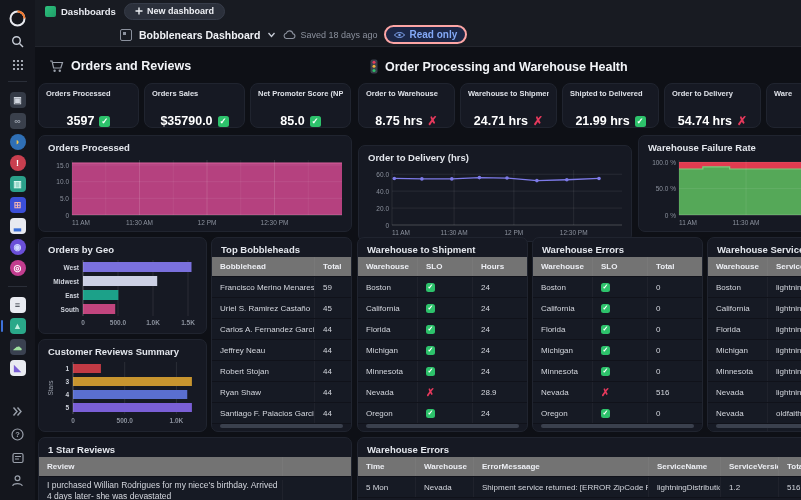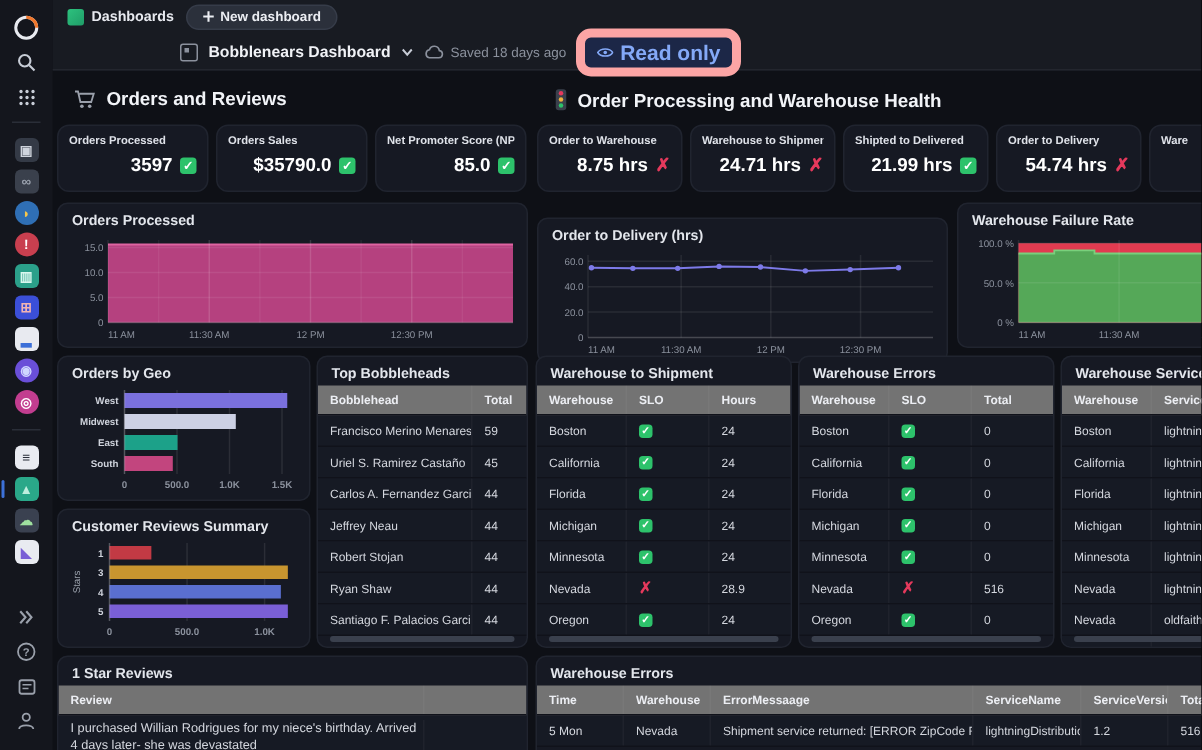--- a/index.html
+++ b/index.html
@@ -16,32 +16,32 @@
   .topbar{position:absolute;left:35px;top:0;right:0;height:47px;background:#181b22;border-bottom:1px solid #23262e;z-index:4}
   .tb-row1{height:23px;display:flex;align-items:center;padding-left:10px;gap:8px}
   .tb-row2{height:23px;display:flex;align-items:center;padding-left:10px;gap:7px}
   .dash-label{display:flex;align-items:center;gap:5px;font-size:9.5px;font-weight:700;color:#e8eaf0}
   .dash-app-ic{width:11px;height:11px;border-radius:2px;background:linear-gradient(135deg,#2dc27e,#1f9d68);display:inline-block}
   .btn-new{display:flex;align-items:center;gap:4px;background:#2b303b;border:1px solid #363c49;border-radius:11px;padding:2px 10px 3px;font-size:9px;font-weight:700;color:#eceef3;cursor:pointer}
   .crumb-ic{width:12px;height:12px;border:1.3px solid #8b919d;border-radius:2px;position:relative}
   .crumb-ic::after{content:"";position:absolute;left:2px;top:2px;width:3px;height:3px;background:#8b919d}
   .crumb-title{font-size:10.5px;font-weight:700;color:#f0f2f6}
   .saved{font-size:9px;color:#8b919d;display:flex;align-items:center;gap:4px}
-  .badge-ro{display:flex;align-items:center;gap:4px;background:#1c2747;border:6px solid #fca5a5;color:#84a9f7;font-size:14px;font-weight:600;border-radius:10px;padding:2px 8px;cursor:pointer}
+  .badge-ro{display:flex;align-items:center;gap:4px;background:#1c2747;border:2px solid #fca5a5;color:#84a9f7;font-size:10px;font-weight:600;border-radius:10px;padding:2px 8px;cursor:pointer}
   
   .content{position:absolute;left:35px;top:47px;right:0;bottom:0;background:#0e1016}
   .sec-head{position:absolute;display:flex;align-items:center;gap:7px;font-size:12.5px;font-weight:700;color:#f2f4f8}
   .panel{position:absolute;background:#161923;border:1px solid #20242f;border-radius:7px;overflow:hidden}
   .p-title{font-size:9.5px;font-weight:700;color:#e3e6ec;padding:6px 9px 2px;white-space:nowrap;cursor:pointer}
   
   .stats-group{position:absolute;display:flex;gap:5px}
   .stat{width:101px;height:45px;background:#161923;border:1px solid #20242f;border-radius:8px;padding:5px 7px;flex:none}
   .stats-right .stat{width:97px}
   .stat-title{font-size:7.5px;font-weight:700;color:#dfe2e9;white-space:nowrap;overflow:hidden}
-  .stat-val{display:flex;align-items:center;justify-content:flex-end;gap:5px;margin-top:5px;font-size:12.5px;font-weight:700;color:#fff}
+  .stat-val{display:flex;align-items:center;justify-content:center;gap:5px;margin-top:16px;font-size:12.5px;font-weight:700;color:#fff}
   .chk{display:inline-flex;align-items:center;justify-content:center;width:11px;height:11px;border-radius:2.5px;background:#2dc26b;color:#fff;font-size:8.5px;font-weight:700;flex:none}
   .xmark{color:#e5395c;font-weight:800;font-size:12px;line-height:1;flex:none}
   .tbl .chk{width:9px;height:9px;font-size:7px}
   .tbl .xmark{font-size:10.5px}
   
   .tbl{font-size:8px;color:#d4d7de}
   .tr{display:flex;align-items:center;height:21px;background:#161a24;border-bottom:1px solid #10121a}
   .tr.th{background:#737373;color:#eceef3;font-weight:700;height:20px}
   .c{padding:0 0 0 8px;overflow:hidden;white-space:nowrap;height:100%;display:flex;align-items:center;border-right:1px solid rgba(255,255,255,0.04)}
   .c:last-child{border-right:none}

